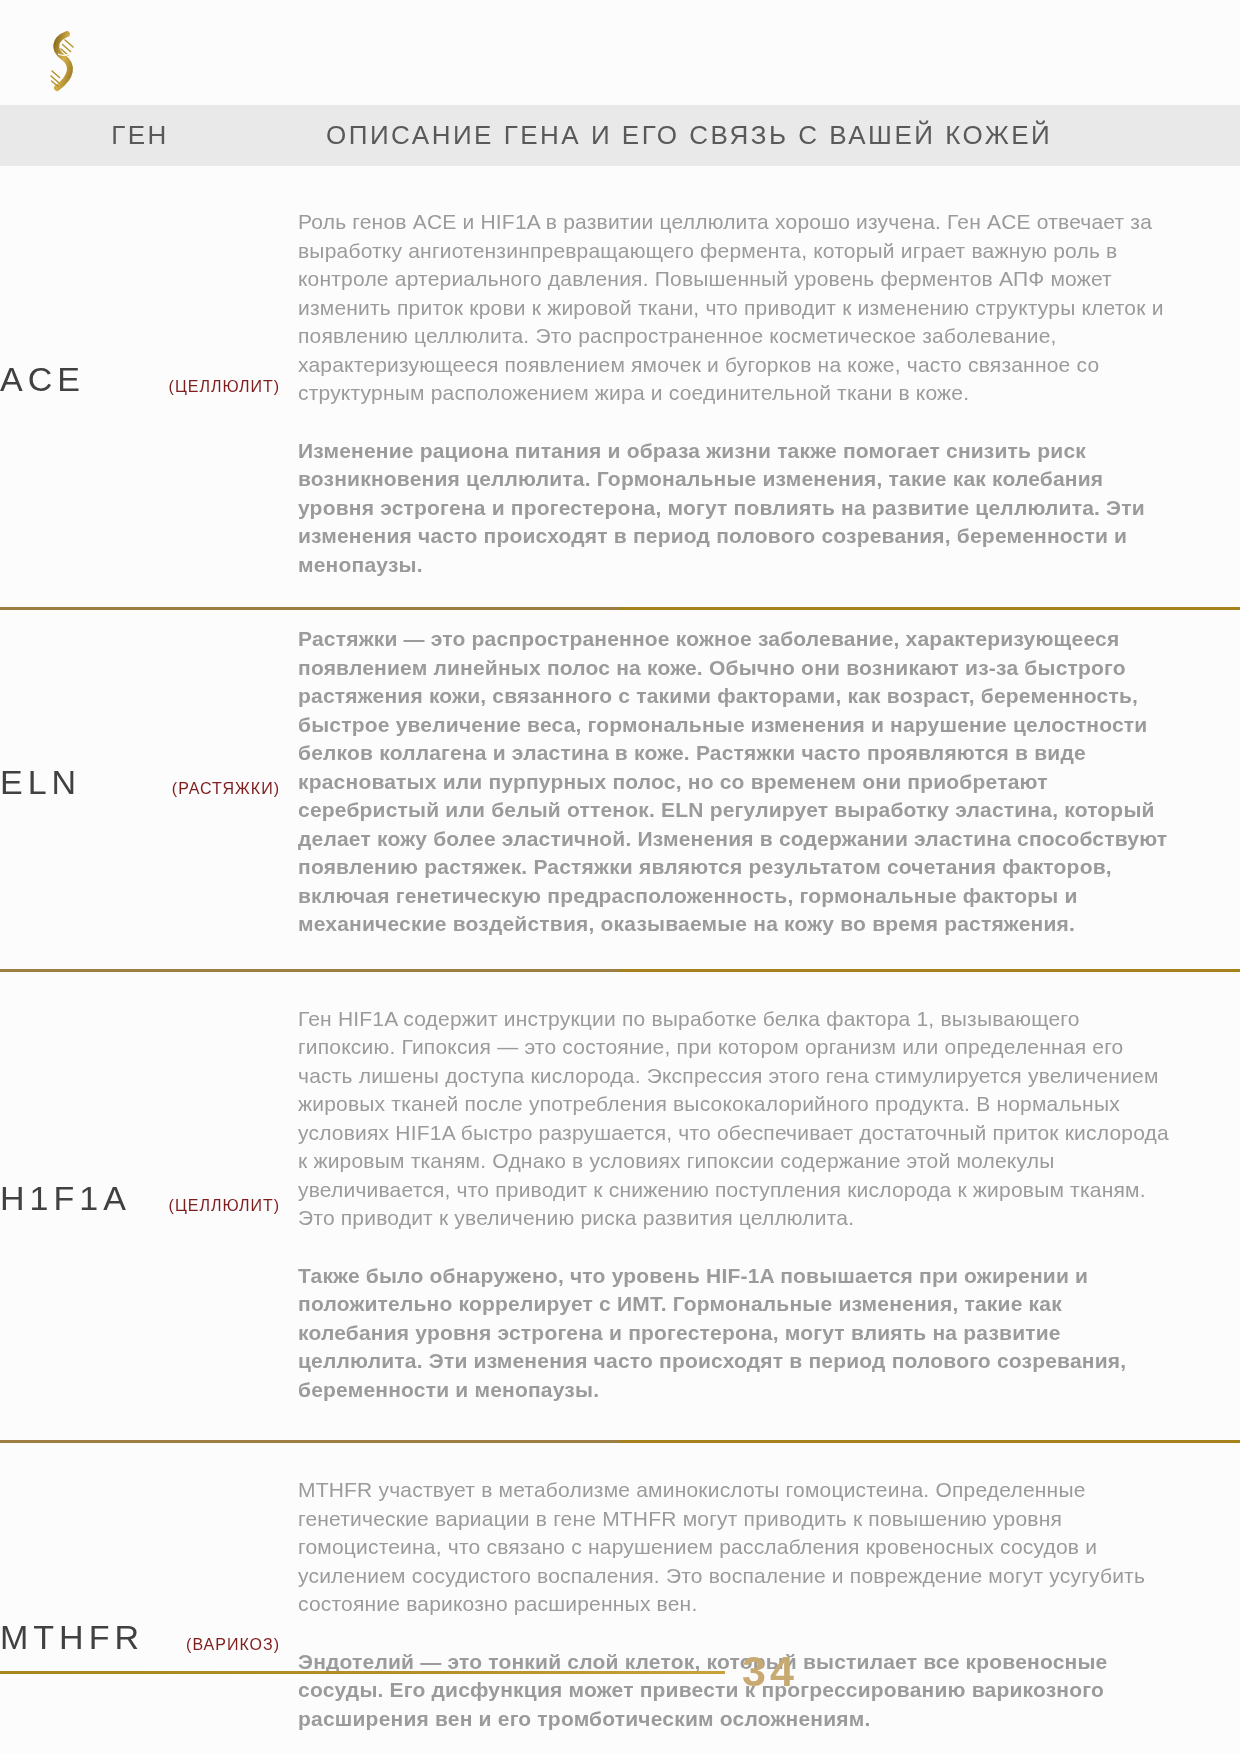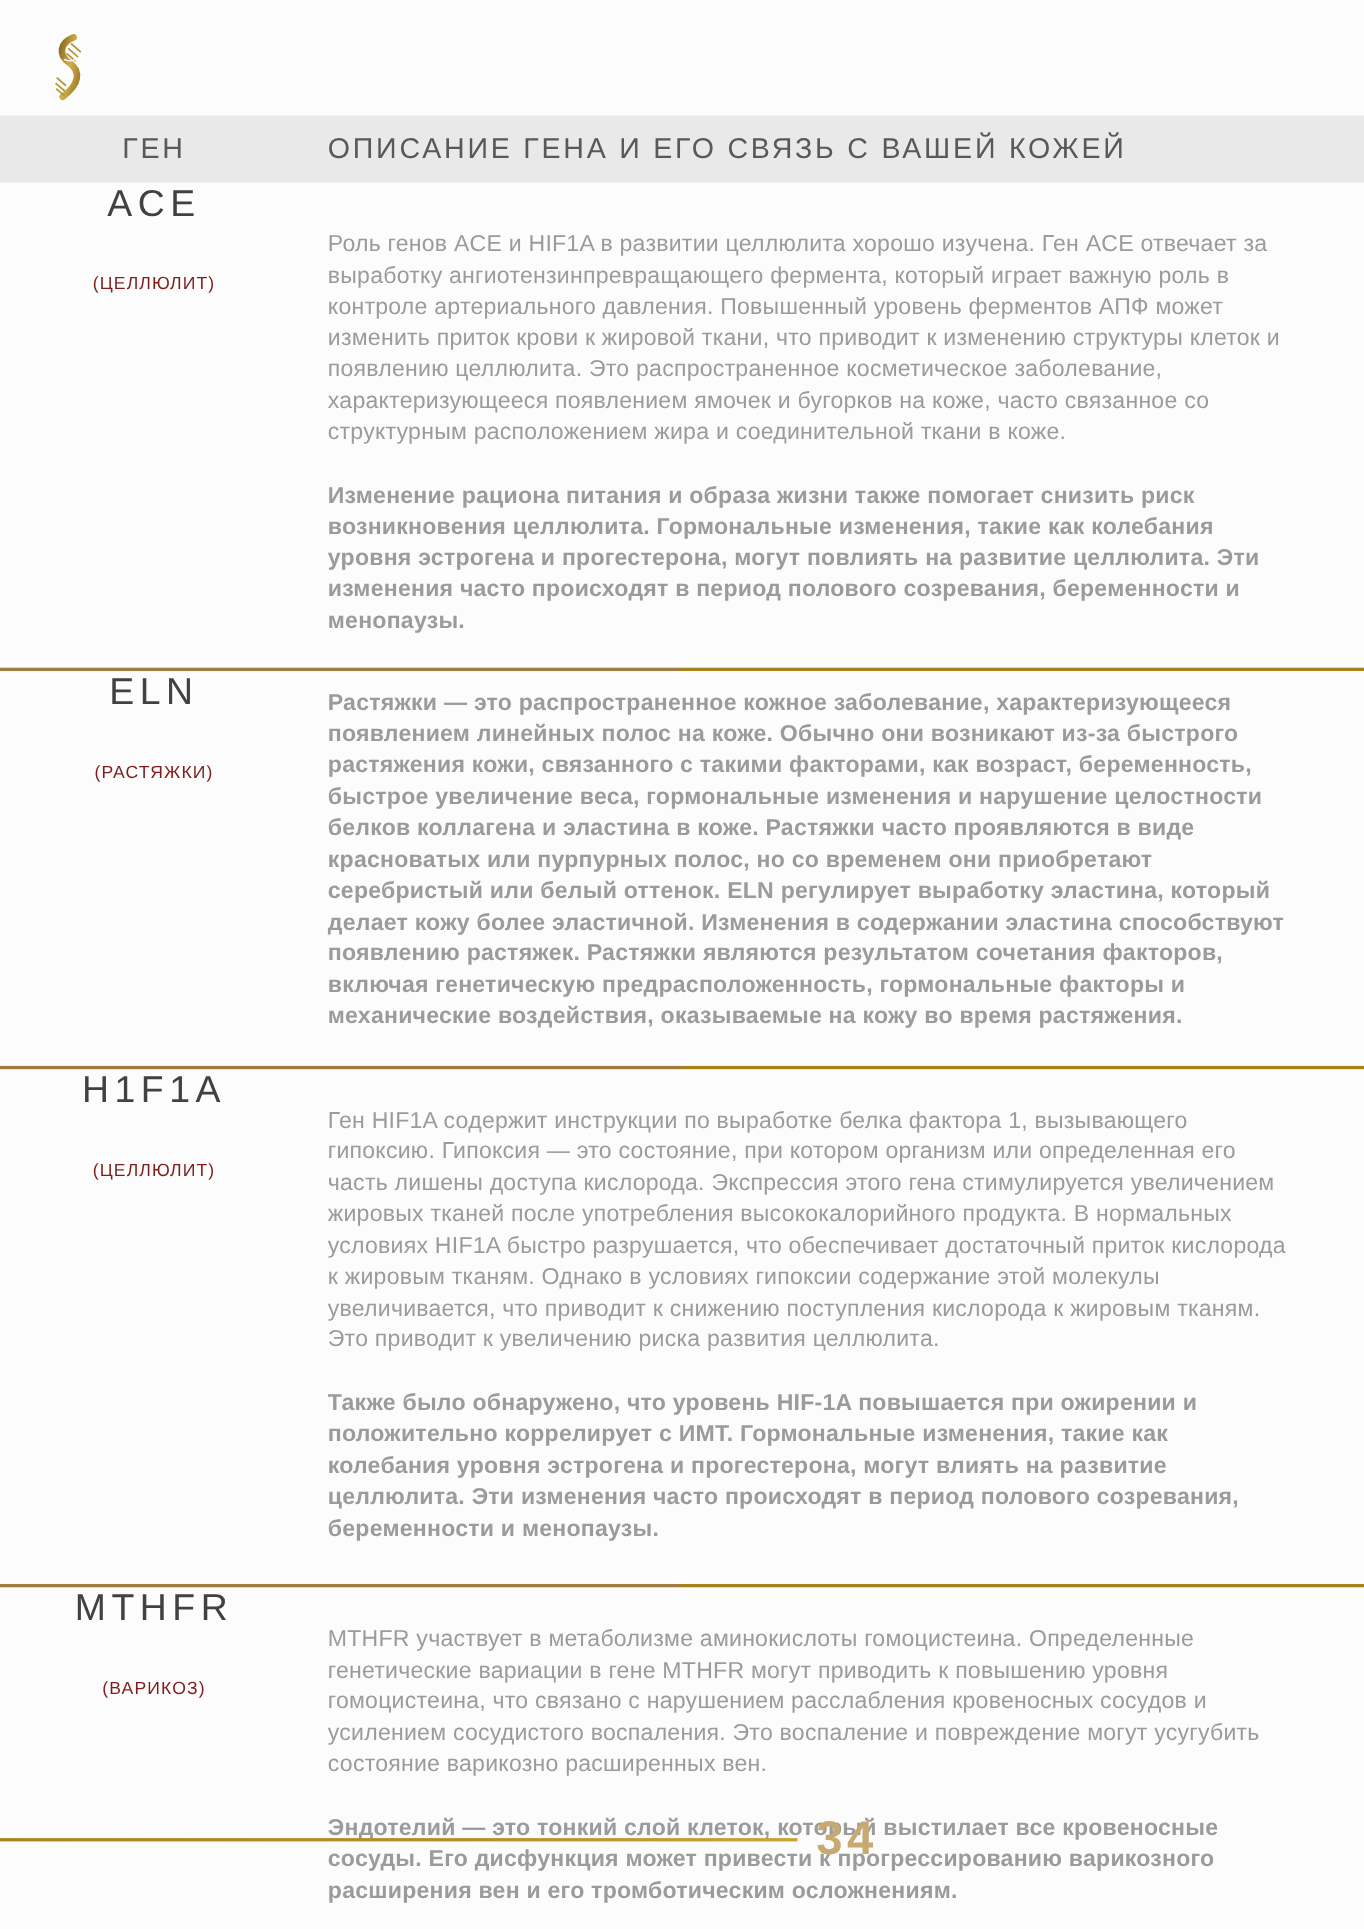--- a/index.html
+++ b/index.html
@@ -16,35 +16,36 @@
   .logo-wrap{position:absolute;left:44px;top:30px;width:36px;height:64px;}
 
   
   .table-header{
     position:absolute;left:0;top:105px;width:1240px;height:61px;
     background:#e9e9e9;
     display:flex;align-items:center;
     color:#59595b;
     font-size:26px;font-weight:300;
     letter-spacing:2.5px;
+    gap:28px;
   }
   .th-gene{width:280px;text-align:center;flex:0 0 280px;}
   .th-desc{padding-left:18px;text-align:right;}
 
   
   .rows{position:absolute;left:0;top:166px;width:1240px;}
   .gene-row{
     display:flex;
     border-bottom:3px solid;
     border-image:linear-gradient(to right,#9e7d43 0%,#9e7d43 50%,#a5821c 50%,#a5821c 100%) 1;
   }
   .gene-row:last-child{border-bottom:none;}
   .gene-cell{
     flex:0 0 280px;width:280px;
-    display:flex;flex-direction:column;justify-content:flex-start;align-items:center;gap:31px;
+    display:flex;flex-direction:row;justify-content:space-between;align-items:center;gap:31px;
   }
   .gene-name{
     color:#414143;font-size:34px;font-weight:300;letter-spacing:5px;
     margin-bottom:14px;
   }
   .gene-sub{
     color:#7f1d1d;font-size:16px;font-weight:300;letter-spacing:1px;
   }
   .desc-cell{
     width:880px;

